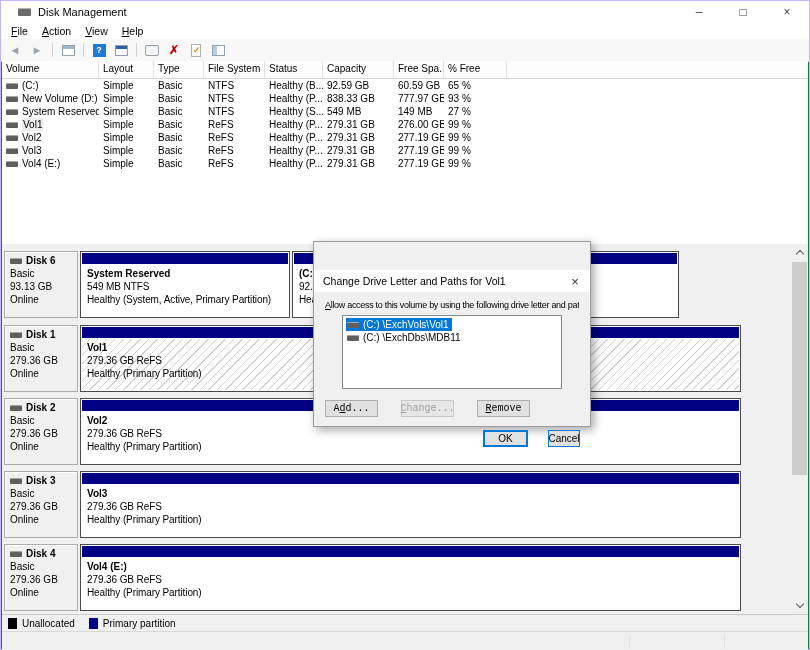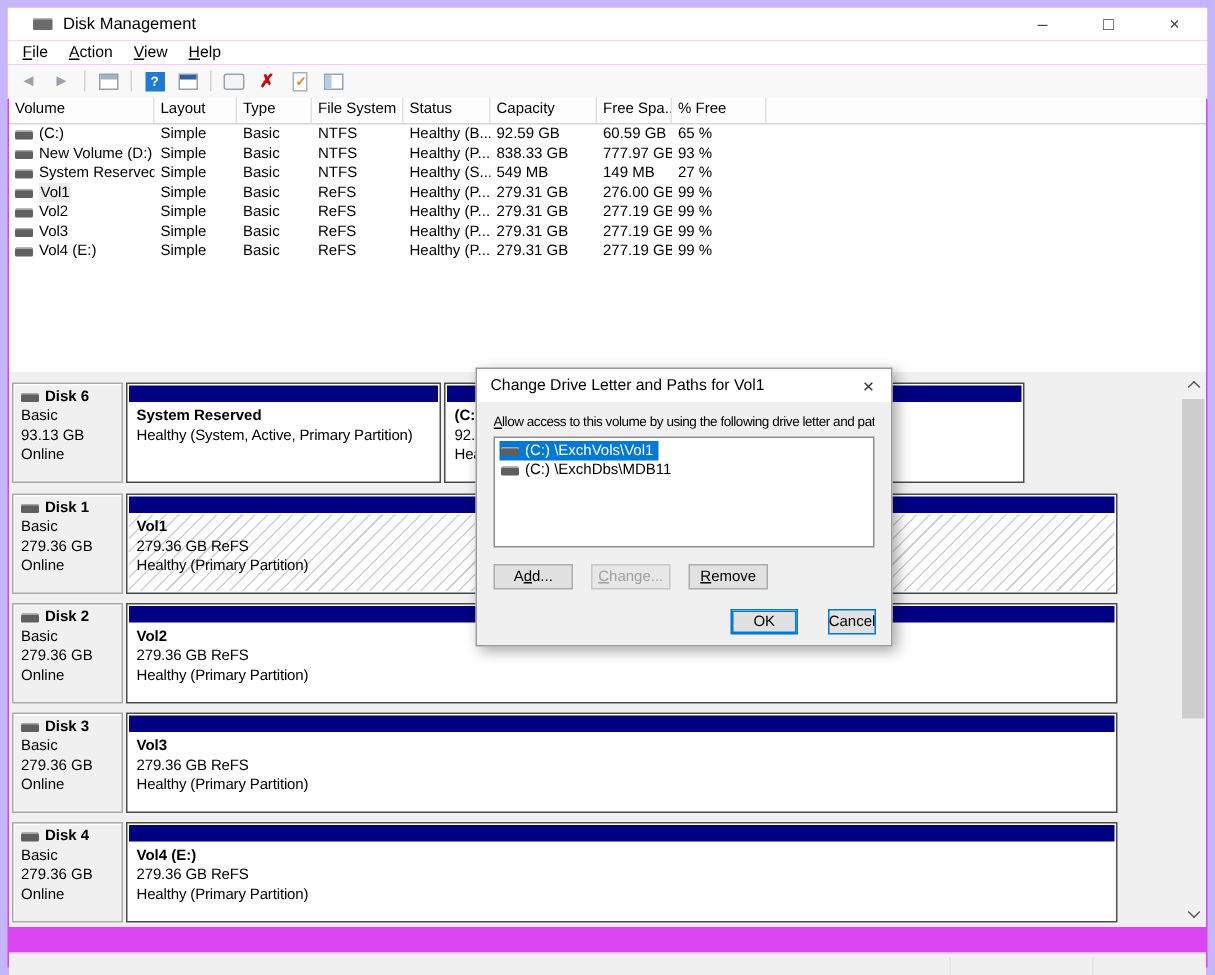--- a/index.html
+++ b/index.html
@@ -1,17 +1,17 @@
 <!DOCTYPE html>
 <html><head>
 <meta charset="utf-8">
 <style>
   html,body{margin:0;padding:0;}
   body{width:810px;height:650px;overflow:hidden;font-family:"Liberation Sans",sans-serif;font-size:10.5px;color:#000;background:#fff;position:relative;}
-  .app{position:absolute;inset:0;border:5px solid #c4b5fd;box-sizing:border-box;background:#d946ef;}
+  .app{position:absolute;inset:0;border:1px solid #c4b5fd;box-sizing:border-box;background:#15803d;}
 
   
   .titlebar{height:22px;display:flex;align-items:center;padding-left:17px;gap:7px;background:#fff;}
   .app-icon{width:13px;height:8px;background:#6b6b6b;border-radius:1px;box-shadow:inset 0 1px 0 rgba(255,255,255,.5);}
   .title-text{font-size:11px;}
   .win-controls{margin-left:auto;display:flex;height:22px;}
   .win-btn{width:44px;display:flex;align-items:center;justify-content:center;color:#444;font-size:12px;}
 
   
   .menubar{height:16px;display:flex;align-items:center;padding-left:3px;background:#fff;}
@@ -72,28 +72,28 @@
   .legendbar{position:absolute;top:613px;left:1px;right:1px;height:17px;background:#f0f0f0;border-top:1px solid #c9c9c9;display:flex;align-items:center;padding-left:6px;gap:14px;}
   .leg-item{display:flex;align-items:center;gap:5px;font-size:10px;}
   .swatch{width:9px;height:11px;}
   .swatch.black{background:#000;}
   .swatch.navy{background:#000082;}
   .statusbar{position:absolute;top:630px;left:1px;right:1px;height:19px;background:#f0f0f0;border-top:1px solid #d9d9d9;}
   .sdiv{position:absolute;top:2px;bottom:2px;width:1px;background:#e2e2e2;}
 
   
   .dialog{position:absolute;left:312px;top:240px;width:278px;height:186px;background:#f0f0f0;border:1px solid #9c9c9c;box-sizing:border-box;box-shadow:3px 3px 9px rgba(0,0,0,.35);z-index:10;}
-  .dlg-title{height:22px;background:#fff;display:flex;align-items:center;padding-left:9px;font-size:10.5px;}
+  .dlg-title{height:22px;background:#fff;display:flex;align-items:center;padding-left:9px;font-size:10.5px;margin-top:28px;}
   .dlg-close{margin-left:auto;width:30px;height:22px;display:flex;align-items:center;justify-content:center;color:#333;font-size:13px;}
   .dlg-label{margin:8px 11px 0;font-size:9px;letter-spacing:-0.3px;white-space:nowrap;overflow:hidden;}
-  .listbox{margin:5px 11px 0;height:74px;background:#fff;border:1px solid #8a8a8a;box-sizing:border-box;padding:2px 0 0 3px;}
+  .listbox{margin:5px 28px 0;height:74px;background:#fff;border:1px solid #8a8a8a;box-sizing:border-box;padding:2px 0 0 3px;}
   .list-item{height:13px;display:flex;align-items:center;font-size:10px;}
   .li-wrap{display:inline-flex;align-items:center;gap:4px;padding:0 3px 0 1px;height:13px;}
   .li-wrap.sel{background:#0078d7;color:#fff;}
-  .btn-row{margin:11px 11px 0;display:flex;gap:12px;}
+  .btn-row{margin:11px 11px 0;display:flex;gap:23px;font-family:Liberation Mono, monospace;}
   .dbtn{width:53px;height:17px;background:#e1e1e1;border:1px solid #adadad;box-sizing:border-box;font-size:10px;display:flex;align-items:center;justify-content:center;}
   .dbtn.disabled{color:#a0a0a0;border-color:#c8c8c8;background:#e7e7e7;}
   .ok-row{margin:13px 10px 0;display:flex;justify-content:flex-end;gap:20px;}
   .dbtn.okb{width:45px;border:1px solid #0078d7;box-shadow:inset 0 0 0 1px #0078d7;}
   .dbtn.cancelb{width:32px;border:1px solid #0078d7;}
 </style>
 </head>
 <body>
 
 <div class="app">
@@ -263,20 +263,21 @@
             <b>Disk 6</b>
           </div>
         <div class="dline">Basic</div>
         <div class="dline">93.13 GB</div>
         <div class="dline">Online</div>
       </div>
       <div class="partition" style="left:76px;width:210px;">
         <div class="pbar"></div>
         <div class="pbody">
           <div class="ptitle">System Reserved</div>
+          <div class="pline">549 MB NTFS</div>
           <div class="pline">Healthy (System, Active, Primary Partition)</div>
         </div>
       </div>
       <div class="partition" style="left:288px;width:387px;">
         <div class="pbar"></div>
         <div class="pbody">
           <div class="ptitle">(C:)</div>
           <div class="pline">92.59 GB NTFS</div>
           <div class="pline">Healthy (Boot, Page File, Crash Dump, Primary Partition)</div>
         </div>
@@ -367,20 +368,30 @@
   <div class="vscroll">
     <div class="sbtn" style="top:0;">
         <span class="chev chup"></span>
       </div>
     <div class="sthumb"></div>
     <div class="sbtn" style="bottom:0;">
         <span class="chev chdn"></span>
       </div>
   </div>
 
+  <div class="legendbar">
+    <span class="leg-item">
+        <span class="swatch black"></span>
+        <span>Unallocated</span>
+      </span>
+    <span class="leg-item">
+        <span class="swatch navy"></span>
+        <span>Primary partition</span>
+      </span>
+  </div>
 
   <div class="statusbar">
     <span class="sdiv" style="left:627px;"></span>
     <span class="sdiv" style="left:722px;"></span>
   </div>
 
   <div class="dialog">
     <div class="dlg-title">
       <span>Change Drive Letter and Paths for Vol1</span>
       <span class="dlg-close">×</span>

